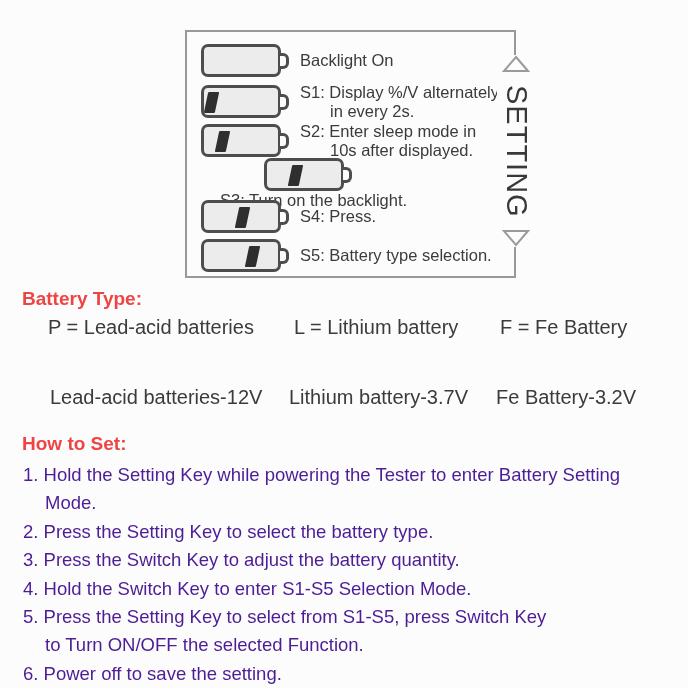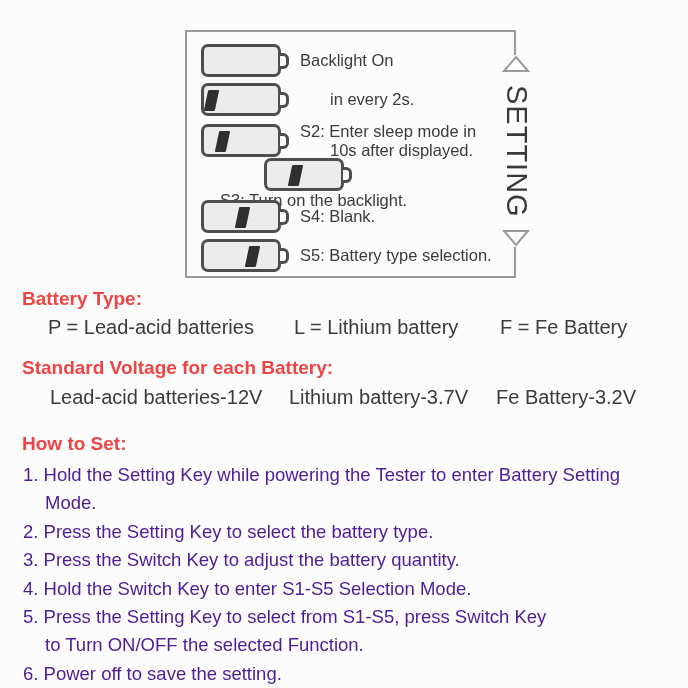--- a/index.html
+++ b/index.html
@@ -153,21 +153,21 @@
       <span class="bat-label"><span>Backlight On</span></span>
     </div>
 
     <div class="diagram-row row-1">
       <span class="battery">
         <span class="bat-body">
             <span class="bat-seg seg-1"></span>
           </span>
         <span class="bat-nub"></span>
       </span>
-      <span class="bat-label"><span class="line2">in every 2s.</span></span>
+      <span class="bat-label"><span>S1: Display %/V alternately</span><span class="line2">in every 2s.</span></span>
     </div>
 
     <div class="diagram-row row-2">
       <span class="battery">
         <span class="bat-body">
             <span class="bat-seg seg-2"></span>
           </span>
         <span class="bat-nub"></span>
       </span>
       <span class="bat-label"><span>S2: Enter sleep mode in</span><span class="line2">10s after displayed.</span></span>
@@ -183,21 +183,21 @@
       <span class="bat-label"><span>S3: Turn on the backlight.</span></span>
     </div>
 
     <div class="diagram-row row-4">
       <span class="battery">
         <span class="bat-body">
             <span class="bat-seg seg-4"></span>
           </span>
         <span class="bat-nub"></span>
       </span>
-      <span class="bat-label"><span>S4: Blank.</span></span>
+      <span class="bat-label"><span>S4: Press.</span></span>
     </div>
 
     <div class="diagram-row row-5">
       <span class="battery">
         <span class="bat-body">
             <span class="bat-seg seg-5"></span>
           </span>
         <span class="bat-nub"></span>
       </span>
       <span class="bat-label"><span>S5: Battery type selection.</span></span>
@@ -212,21 +212,20 @@
     <svg class="arrow-icon" width="28" height="18" viewBox="0 0 28 18">
       <polygon points="2,2 26,2 14,16" fill="#fcfcfc" stroke="#9a9a9a" stroke-width="2"></polygon>
     </svg>
   </div>
 
   <div class="heading h-battery-type">Battery Type:</div>
   <span class="inline-item bt-0">P = Lead-acid batteries</span>
   <span class="inline-item bt-1">L = Lithium battery</span>
   <span class="inline-item bt-2">F = Fe Battery</span>
 
-  <div class="heading h-standard-voltage">Standard Voltage for each Battery:</div>
   <span class="inline-item sv-0">Lead-acid batteries-12V</span>
   <span class="inline-item sv-1">Lithium battery-3.7V</span>
   <span class="inline-item sv-2">Fe Battery-3.2V</span>
 
   <div class="heading h-how-to-set">How to Set:</div>
   <div class="steps">
     <div class="step-line">1. Hold the Setting Key while powering the Tester to enter Battery Setting</div>
     <div class="step-line wrap">Mode.</div>
     <div class="step-line">2. Press the Setting Key to select the battery type.</div>
     <div class="step-line">3. Press the Switch Key to adjust the battery quantity.</div>

